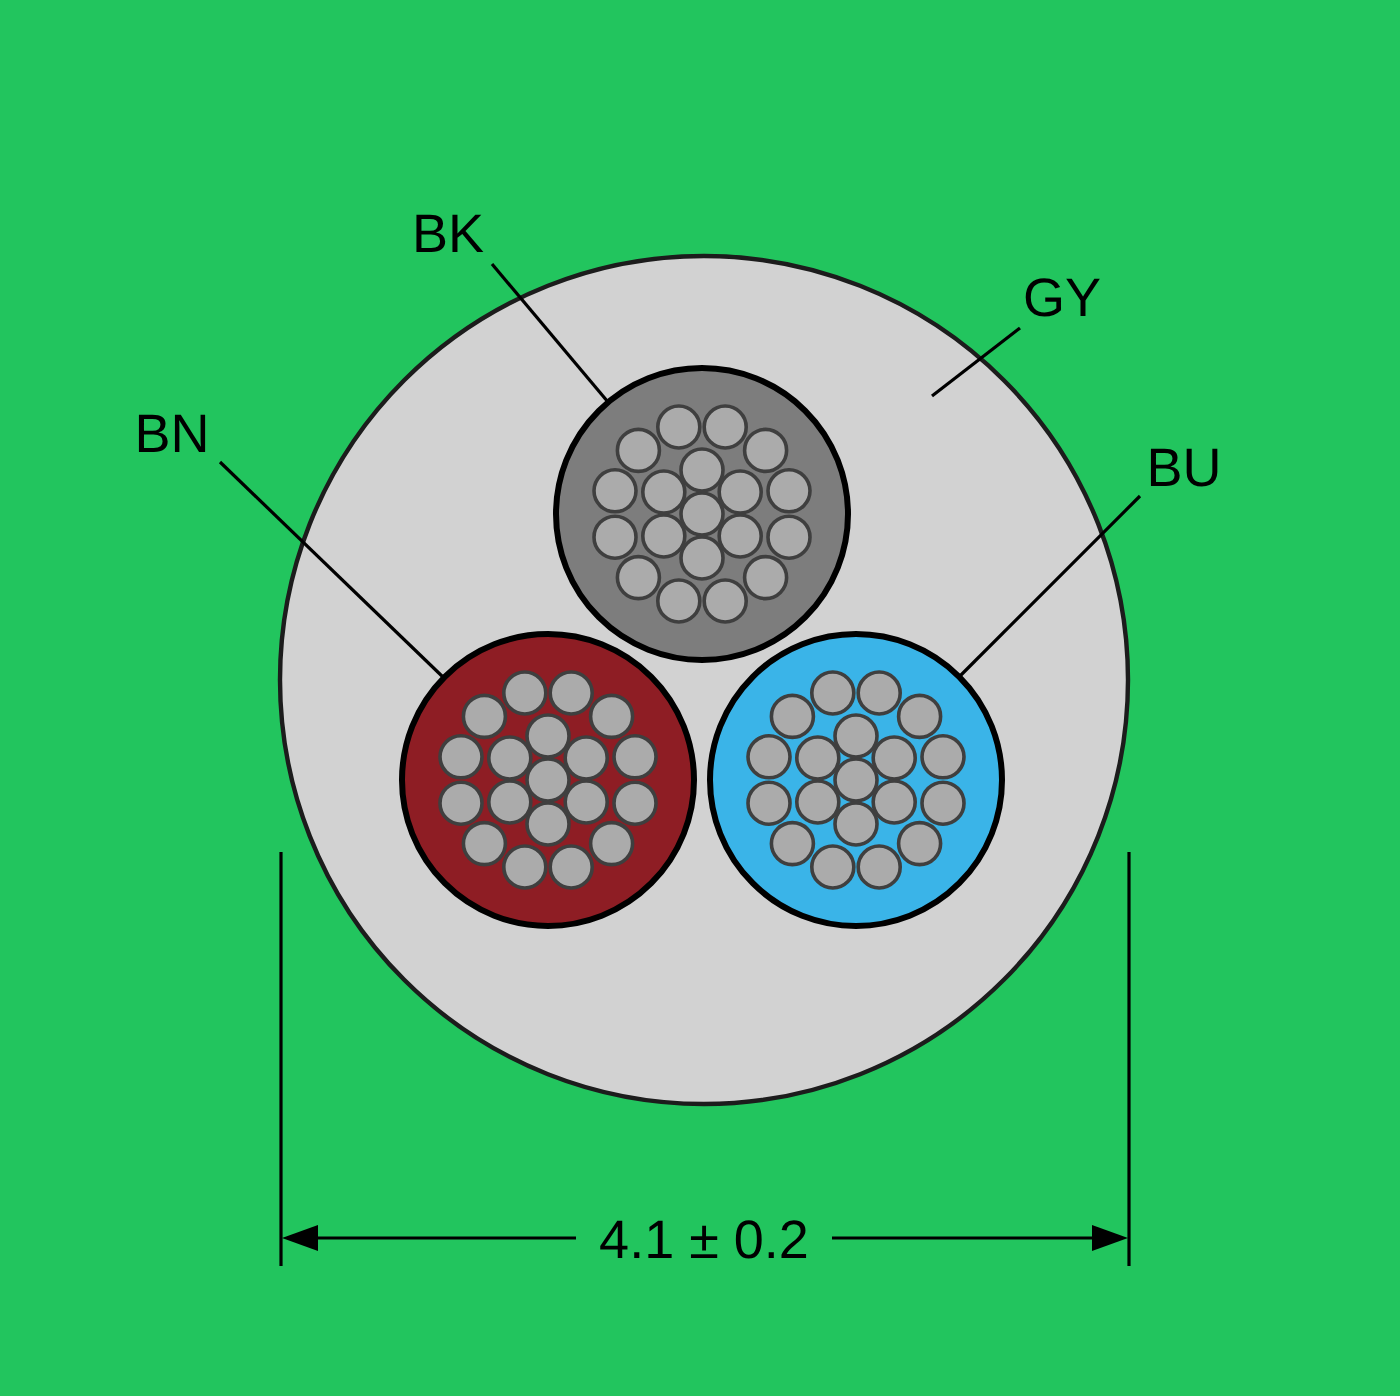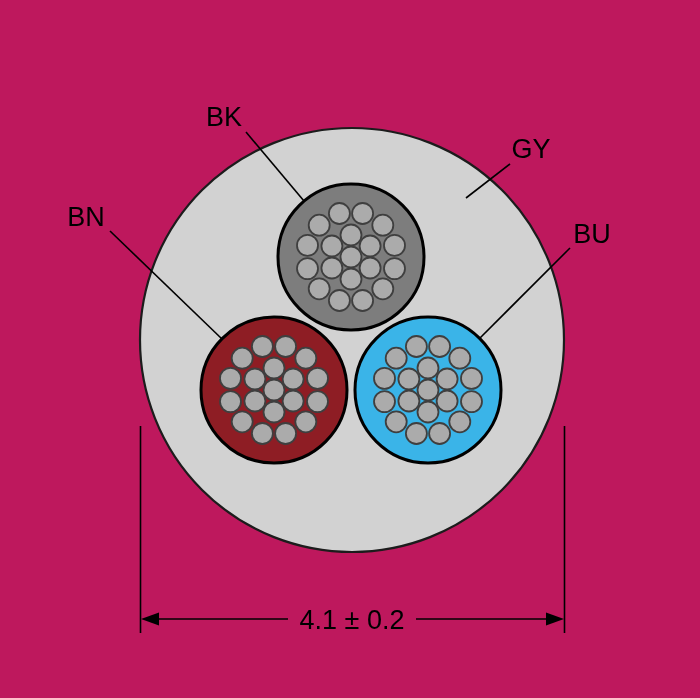--- a/index.html
+++ b/index.html
@@ -1,17 +1,17 @@
 <!DOCTYPE html>
 <html><head>
 <meta charset="utf-8">
 <style>
   html,body{margin:0;padding:0;background:#ffffff;}
   .canvas{
-    width:700px;height:698px;position:relative;background:#be185d;
+    width:700px;height:698px;position:relative;background:#22c55e;
     font-family:"Liberation Sans", sans-serif;
   }
   svg{display:block;}
   svg text{
     font-family:"Liberation Sans", sans-serif;
     font-size:27px;
     fill:#000000;
   }
   .jacket{stroke:#1c1c1c;stroke-width:2.2;}
   .cond{stroke:#000000;stroke-width:3;}

